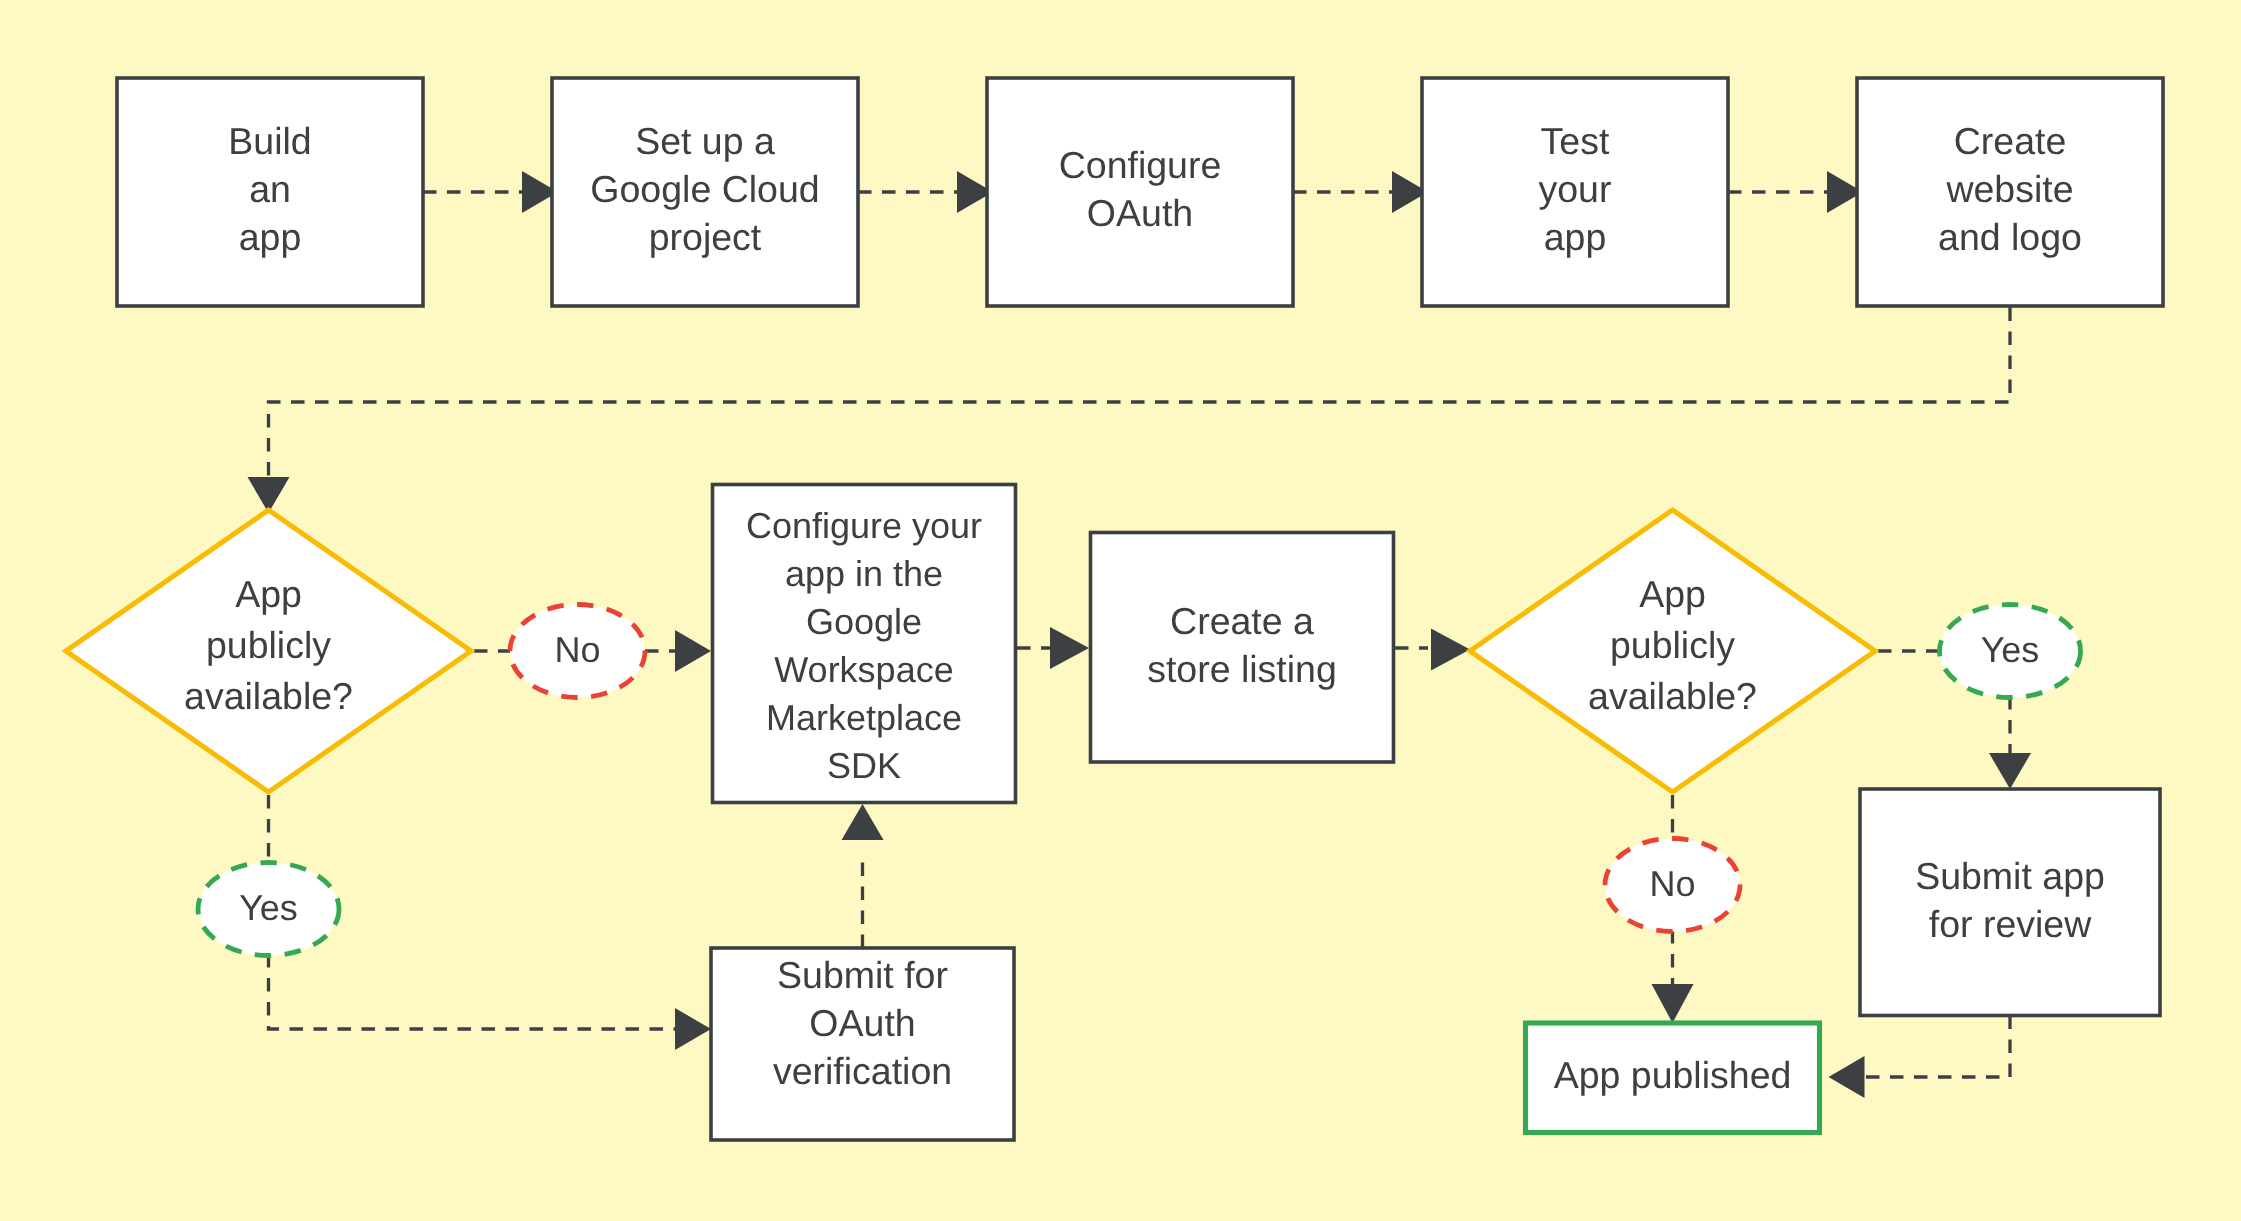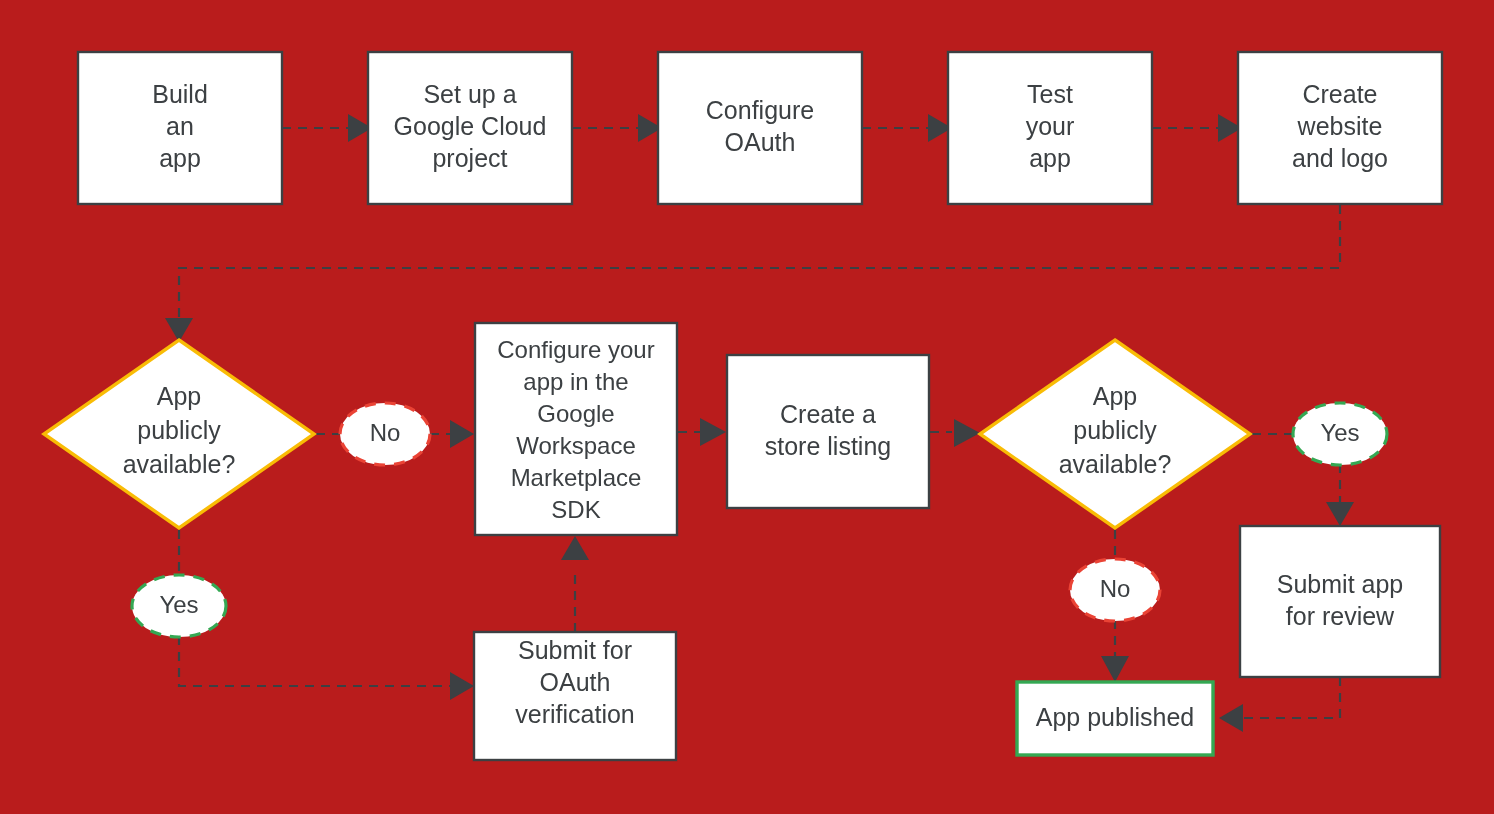--- a/index.html
+++ b/index.html
@@ -10,21 +10,21 @@
   body {
     width: 1494px;
     height: 814px;
     font-family: "Liberation Sans", sans-serif;
     overflow: hidden;
   }
   #flow-root {
     position: relative;
     width: 1494px;
     height: 814px;
-    background: #b91c1c;
+    background: #fef9c3;
   }
   svg.flow-canvas {
     display: block;
     width: 1494px;
     height: 814px;
   }
   .node-rect {
     fill: #ffffff;
     stroke: #3c4043;
     stroke-width: 2.4;

